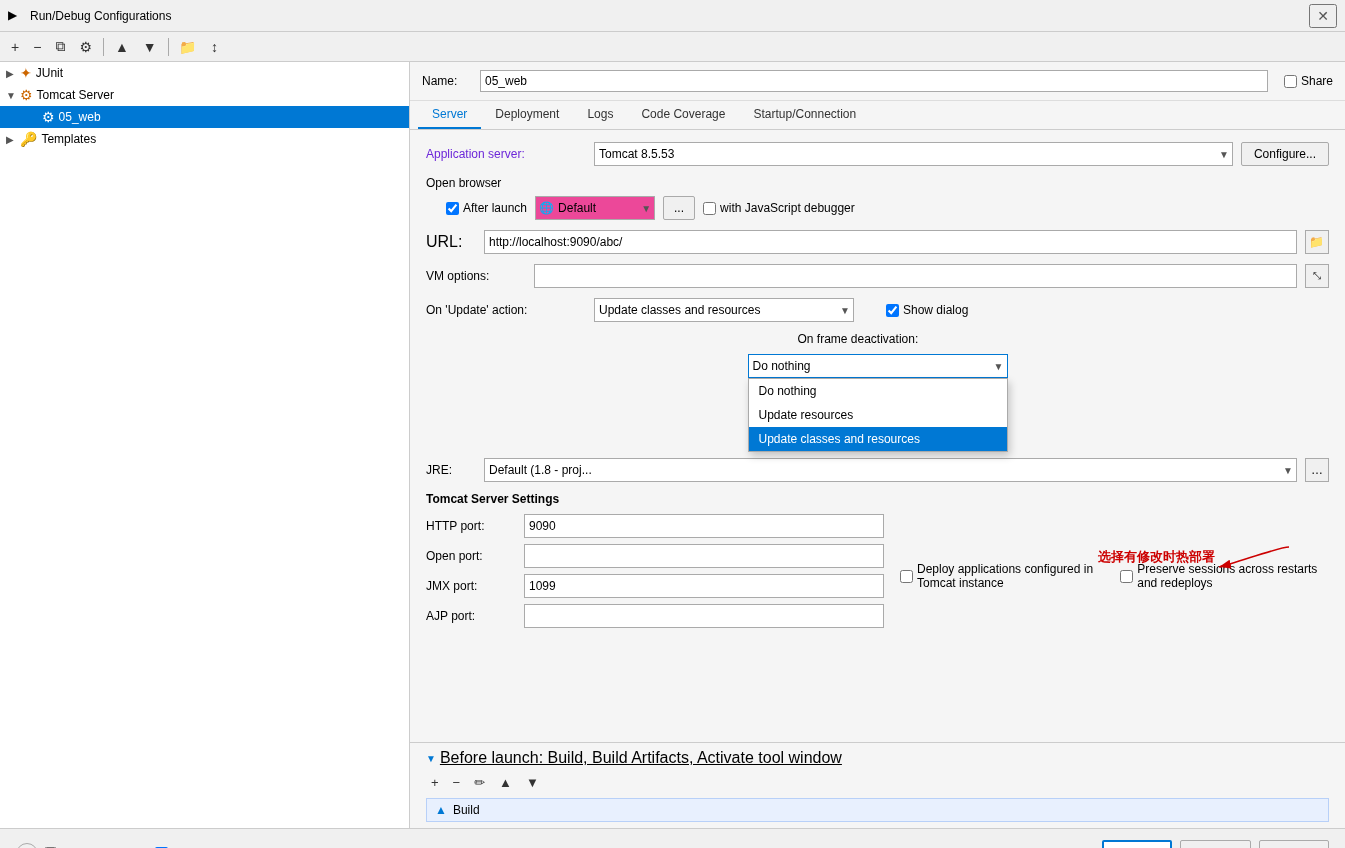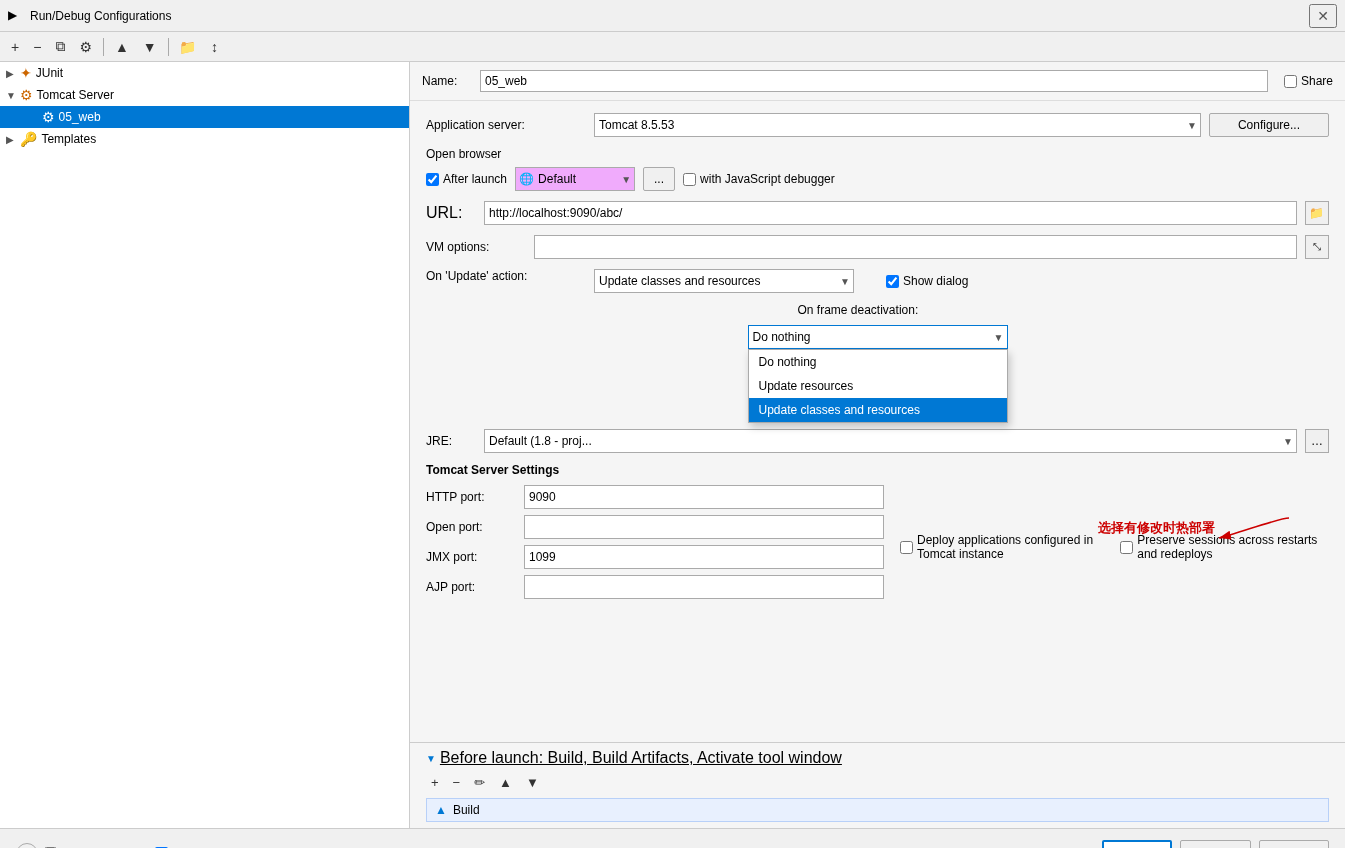--- a/index.html
+++ b/index.html
@@ -131,21 +131,21 @@
 
     .form-row {
       display: flex;
       align-items: center;
       margin-bottom: 10px;
       gap: 8px;
     }
     .form-label {
       min-width: 160px;
       font-size: 12px;
-      color: #000000;
+      color: #6d28d9;
     }
     .select-wrapper {
       flex: 1;
       position: relative;
       display: flex;
       align-items: center;
     }
     .select-wrapper select {
       width: 100%;
       height: 24px;
@@ -160,52 +160,53 @@
     .select-arrow {
       position: absolute;
       right: 4px;
       pointer-events: none;
       font-size: 10px;
       color: #555;
     }
 
     .configure-btn {
       height: 24px;
-      padding: 0 28px;
+      padding: 0 12px;
       border: 1px solid #aaa;
       background: #f0f0f0;
       cursor: pointer;
       font-size: 12px;
       border-radius: 2px;
     }
 
     .open-browser-section {
       margin-bottom: 10px;
       padding: 0;
     }
     .open-browser-label { font-size: 12px; margin-bottom: 6px; }
 
     .browser-row {
       display: flex;
       align-items: center;
       gap: 8px;
+      margin-left: 20px;
     }
 
     .checkbox-label { display: flex; align-items: center; gap: 4px; font-size: 12px; cursor: pointer; }
     input[type="checkbox"] { cursor: pointer; }
 
     .browser-select-wrapper {
       position: relative;
       display: flex;
       align-items: center;
     }
     .browser-select-wrapper select {
       height: 24px;
       border: 1px solid #aaa;
-      background: #f0abfc;
+      background: #ec4899;
       font-size: 12px;
       padding: 0 24px 0 4px;
       appearance: none;
       -webkit-appearance: none;
       min-width: 120px;
       cursor: pointer;
     }
     .chrome-icon {
       position: absolute;
       left: 4px;
@@ -258,20 +259,21 @@
       width: 24px;
       border: 1px solid #aaa;
       background: #f0f0f0;
       cursor: pointer;
       font-size: 10px;
       display: flex; align-items: center; justify-content: center;
     }
 
     .action-row {
       display: flex;
+      align-items: center;
       gap: 8px;
       margin-bottom: 10px;
     }
     .action-label { min-width: 160px; font-size: 12px; }
     .action-select-wrapper {
       position: relative;
       display: inline-flex;
       align-items: center;
       min-width: 260px;
     }
@@ -553,20 +555,27 @@
 
     <div class="name-row">
       <label class="name-label">Name:</label>
       <input type="text" class="name-input" value="05_web" style="">
       <div class="share-checkbox-area">
         <input type="checkbox" id="share-cb" style="">
         <label for="share-cb">Share</label>
       </div>
     </div>
 
+    <div class="tabs">
+      <div class="tab active">Server</div>
+      <div class="tab">Deployment</div>
+      <div class="tab">Logs</div>
+      <div class="tab">Code Coverage</div>
+      <div class="tab">Startup/Connection</div>
+    </div>
 
     <div class="content-area">
 
       <div class="form-row">
         <span class="form-label">Application server:</span>
         <div class="select-wrapper">
           <select>
             <option>Tomcat 8.5.53</option>
           </select>
           <span class="select-arrow">▼</span>

